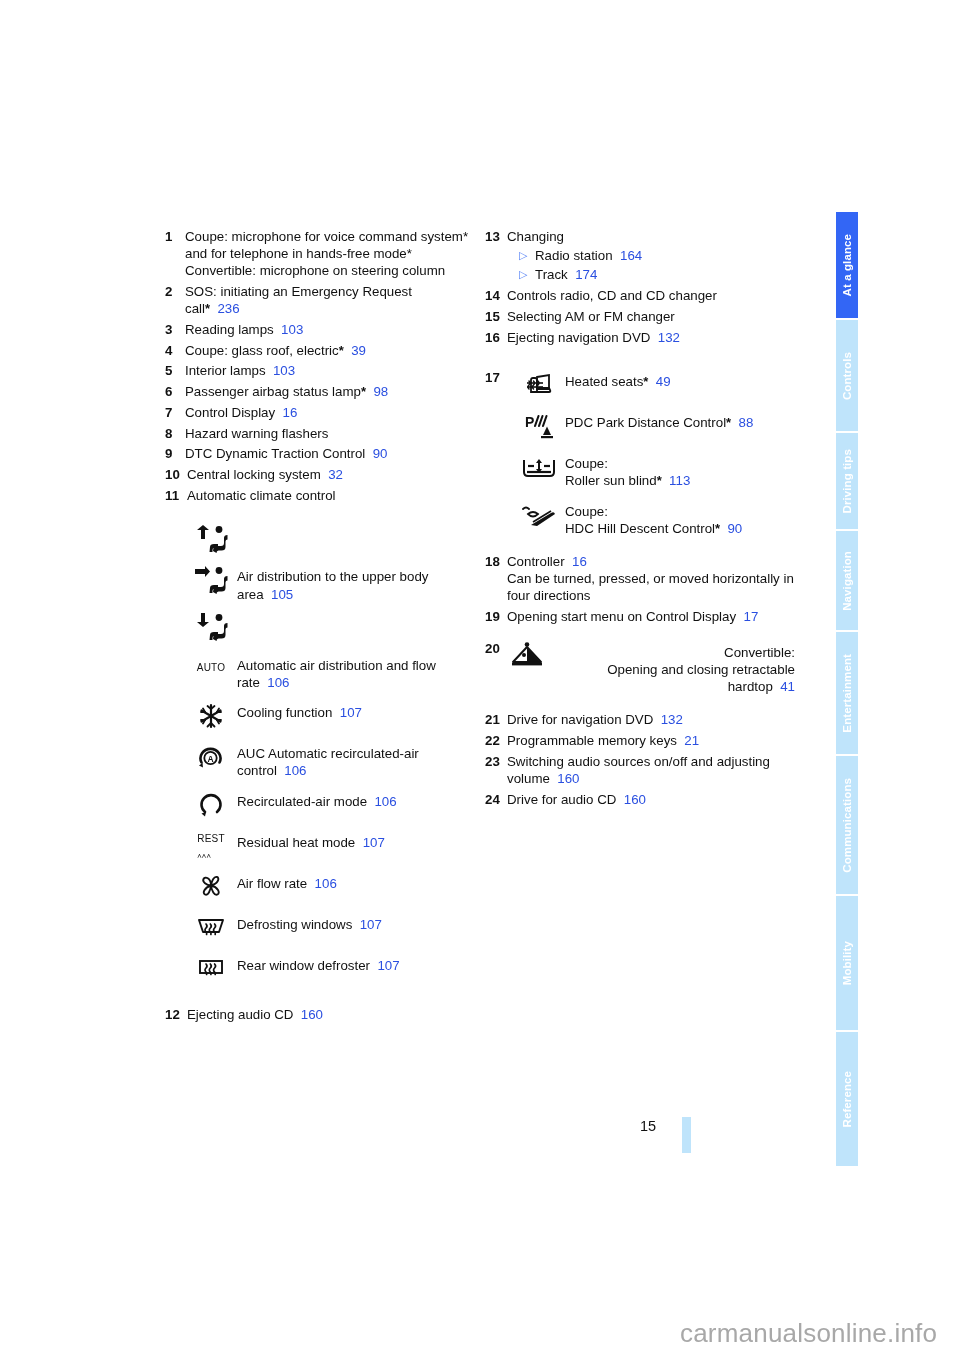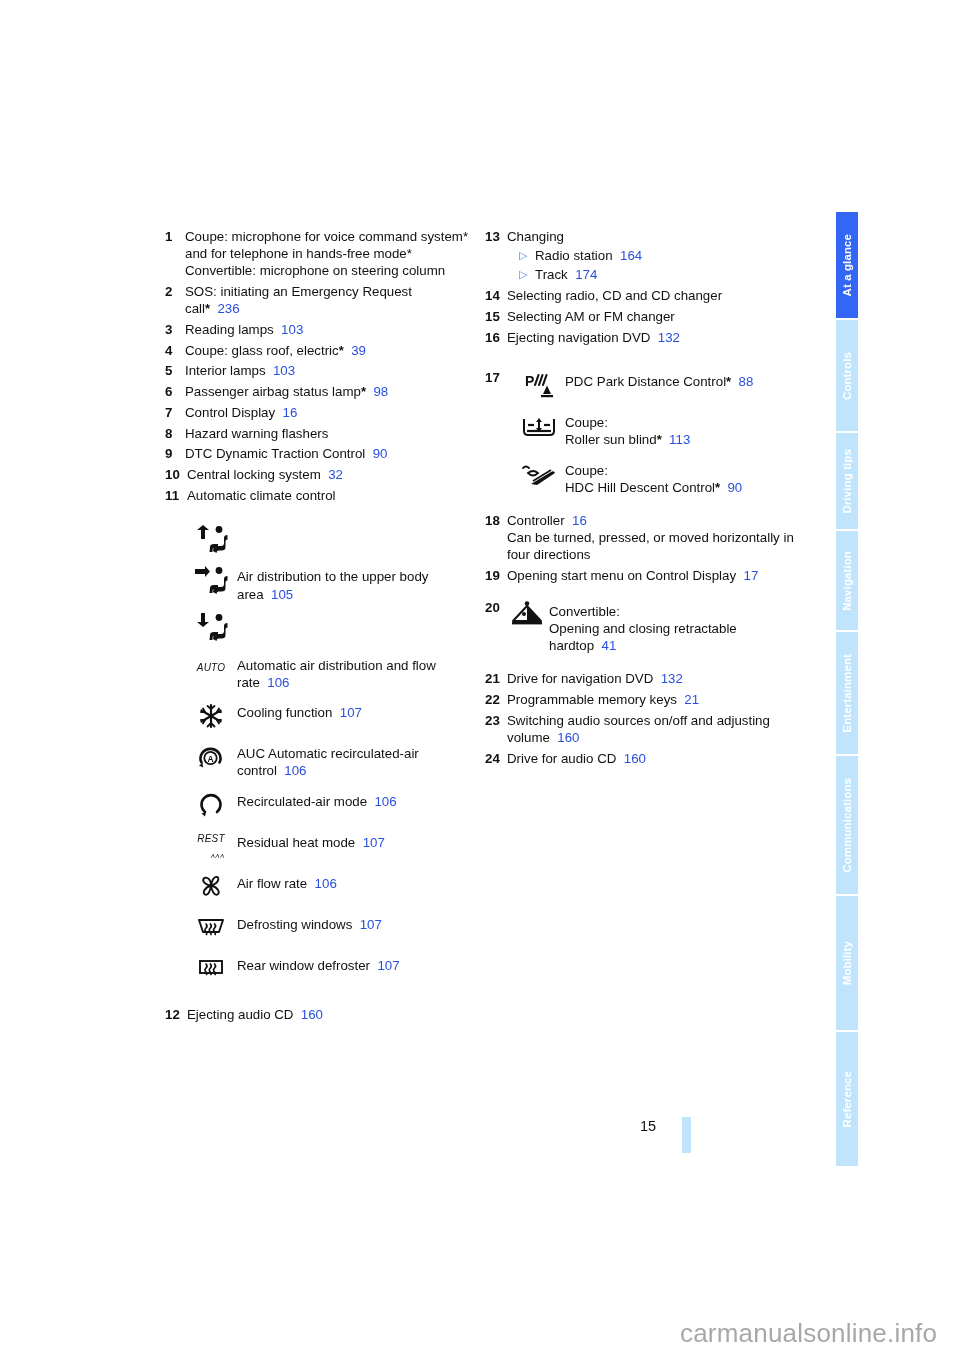--- a/index.html
+++ b/index.html
@@ -123,27 +123,26 @@
     justify-content: center;
     padding-top: 1px;
   }
   .icon-row .label {
     flex: 1;
     padding-top: 6px;
   }
   .icon-row.tall .icon-cell { height: 38px; }
 
   .txt-icon {
-    text-align: right;
+    text-align: left;
     font-size: 10px;
     line-height: 10px;
     letter-spacing: 0.2px;
     color: #111;
     font-weight: normal;
-    font-style: italic;
   }
   .txt-icon .sub { font-size: 11px; display: block; margin-top: 2px; }
 
   
   .numbered-icons { display: flex; }
   .numbered-icons .num {
     font-weight: bold;
     flex: 0 0 20px;
     padding-top: 2px;
   }
@@ -405,40 +404,59 @@
         </span>
         <span class="subitem">
           <span class="tri">▷</span>
           <span><span>Track</span>&nbsp;&nbsp;<span class="ref">174</span></span>
         </span>
       </span>
     </div>
 
     <div class="item">
       <span class="num wide">14</span>
-      <span class="txt">Selecting radio, CD and CD changer</span>
+      <span class="txt">Controls radio, CD and CD changer</span>
     </div>
 
     <div class="item">
       <span class="num wide">15</span>
       <span class="txt">Selecting AM or FM changer</span>
     </div>
 
     <div class="item">
       <span class="num wide">16</span>
       <span class="txt"><span>Ejecting navigation DVD</span>&nbsp;&nbsp;<span class="ref">132</span></span>
     </div>
 
     <div class="gap-l"></div>
 
     <div class="numbered-icons">
       <span class="num">17</span>
       <div class="stack">
         <div class="icon-block">
 
+          <div class="icon-row">
+            <div class="icon-cell">
+              <svg width="32" height="26" viewBox="0 0 32 26">
+                <path d="M8 20 L8 8 q0-2 2-2 l2 0 q2 0 2 2 l0 12 z" fill="none" stroke="#111" stroke-width="1.8"></path>
+                <path d="M8 20 L26 20 q2 0 1-2 l-1-2 L14 16" fill="none" stroke="#111" stroke-width="1.8" stroke-linejoin="round"></path>
+                <path d="M14 5 L26 3 L26 17 L14 17 Z" fill="none" stroke="#111" stroke-width="1.8"></path>
+                <g fill="none" stroke="#111" stroke-width="1.5" stroke-linecap="round">
+                  <path d="M6 9 q2 2 0 4 q-2 2 0 4"></path>
+                  <path d="M10.5 9 q2 2 0 4 q-2 2 0 4"></path>
+                  <path d="M15 9 q2 2 0 4 q-2 2 0 4"></path>
+                </g>
+                <line x1="4" y1="11" x2="20" y2="11" stroke="#111" stroke-width="1.6"></line>
+                <line x1="4" y1="15" x2="20" y2="15" stroke="#111" stroke-width="1.6"></line>
+              </svg>
+            </div>
+            <div class="label">
+              <span>Heated seats</span><span class="star">*</span>&nbsp;&nbsp;<span class="ref">49</span>
+            </div>
+          </div>
 
           <div class="icon-row">
             <div class="icon-cell">
               <svg width="32" height="26" viewBox="0 0 32 26">
                 <text x="2" y="14" font-family="Liberation Sans, sans-serif" font-size="14" font-weight="bold" fill="#111">P</text>
                 <g stroke="#111" stroke-width="2.1" stroke-linecap="round">
                   <line x1="12" y1="13" x2="15.5" y2="3"></line>
                   <line x1="16" y1="13" x2="19.5" y2="3"></line>
                   <line x1="20" y1="13" x2="23.5" y2="3"></line>
                 </g>
@@ -501,21 +519,21 @@
     <div class="item">
       <span class="num wide">19</span>
       <span class="txt"><span>Opening start menu on Control Display</span>&nbsp;&nbsp;<span class="ref">17</span></span>
     </div>
 
     <div class="gap-s"></div>
 
     <div class="numbered-icons">
       <span class="num">20</span>
       <div class="stack">
-        <div class="icon-row" style="margin-left:0;">
+        <div class="icon-row" style="margin-left:0;text-align:right;">
           <div class="icon-cell" style="flex:0 0 44px;">
             <svg width="34" height="26" viewBox="0 0 34 26">
               <path d="M3 20 L17 5 L31 20 Z" fill="none" stroke="#111" stroke-width="2" stroke-linejoin="round"></path>
               <path d="M17 6 L30 19.5 L17 19.5 Z" fill="#111"></path>
               <circle cx="17" cy="2.5" r="2.3" fill="#111"></circle>
               <circle cx="14" cy="13" r="2" fill="#111"></circle>
               <rect x="2" y="21" width="30" height="2.4" fill="#111"></rect>
             </svg>
           </div>
           <div class="label">

